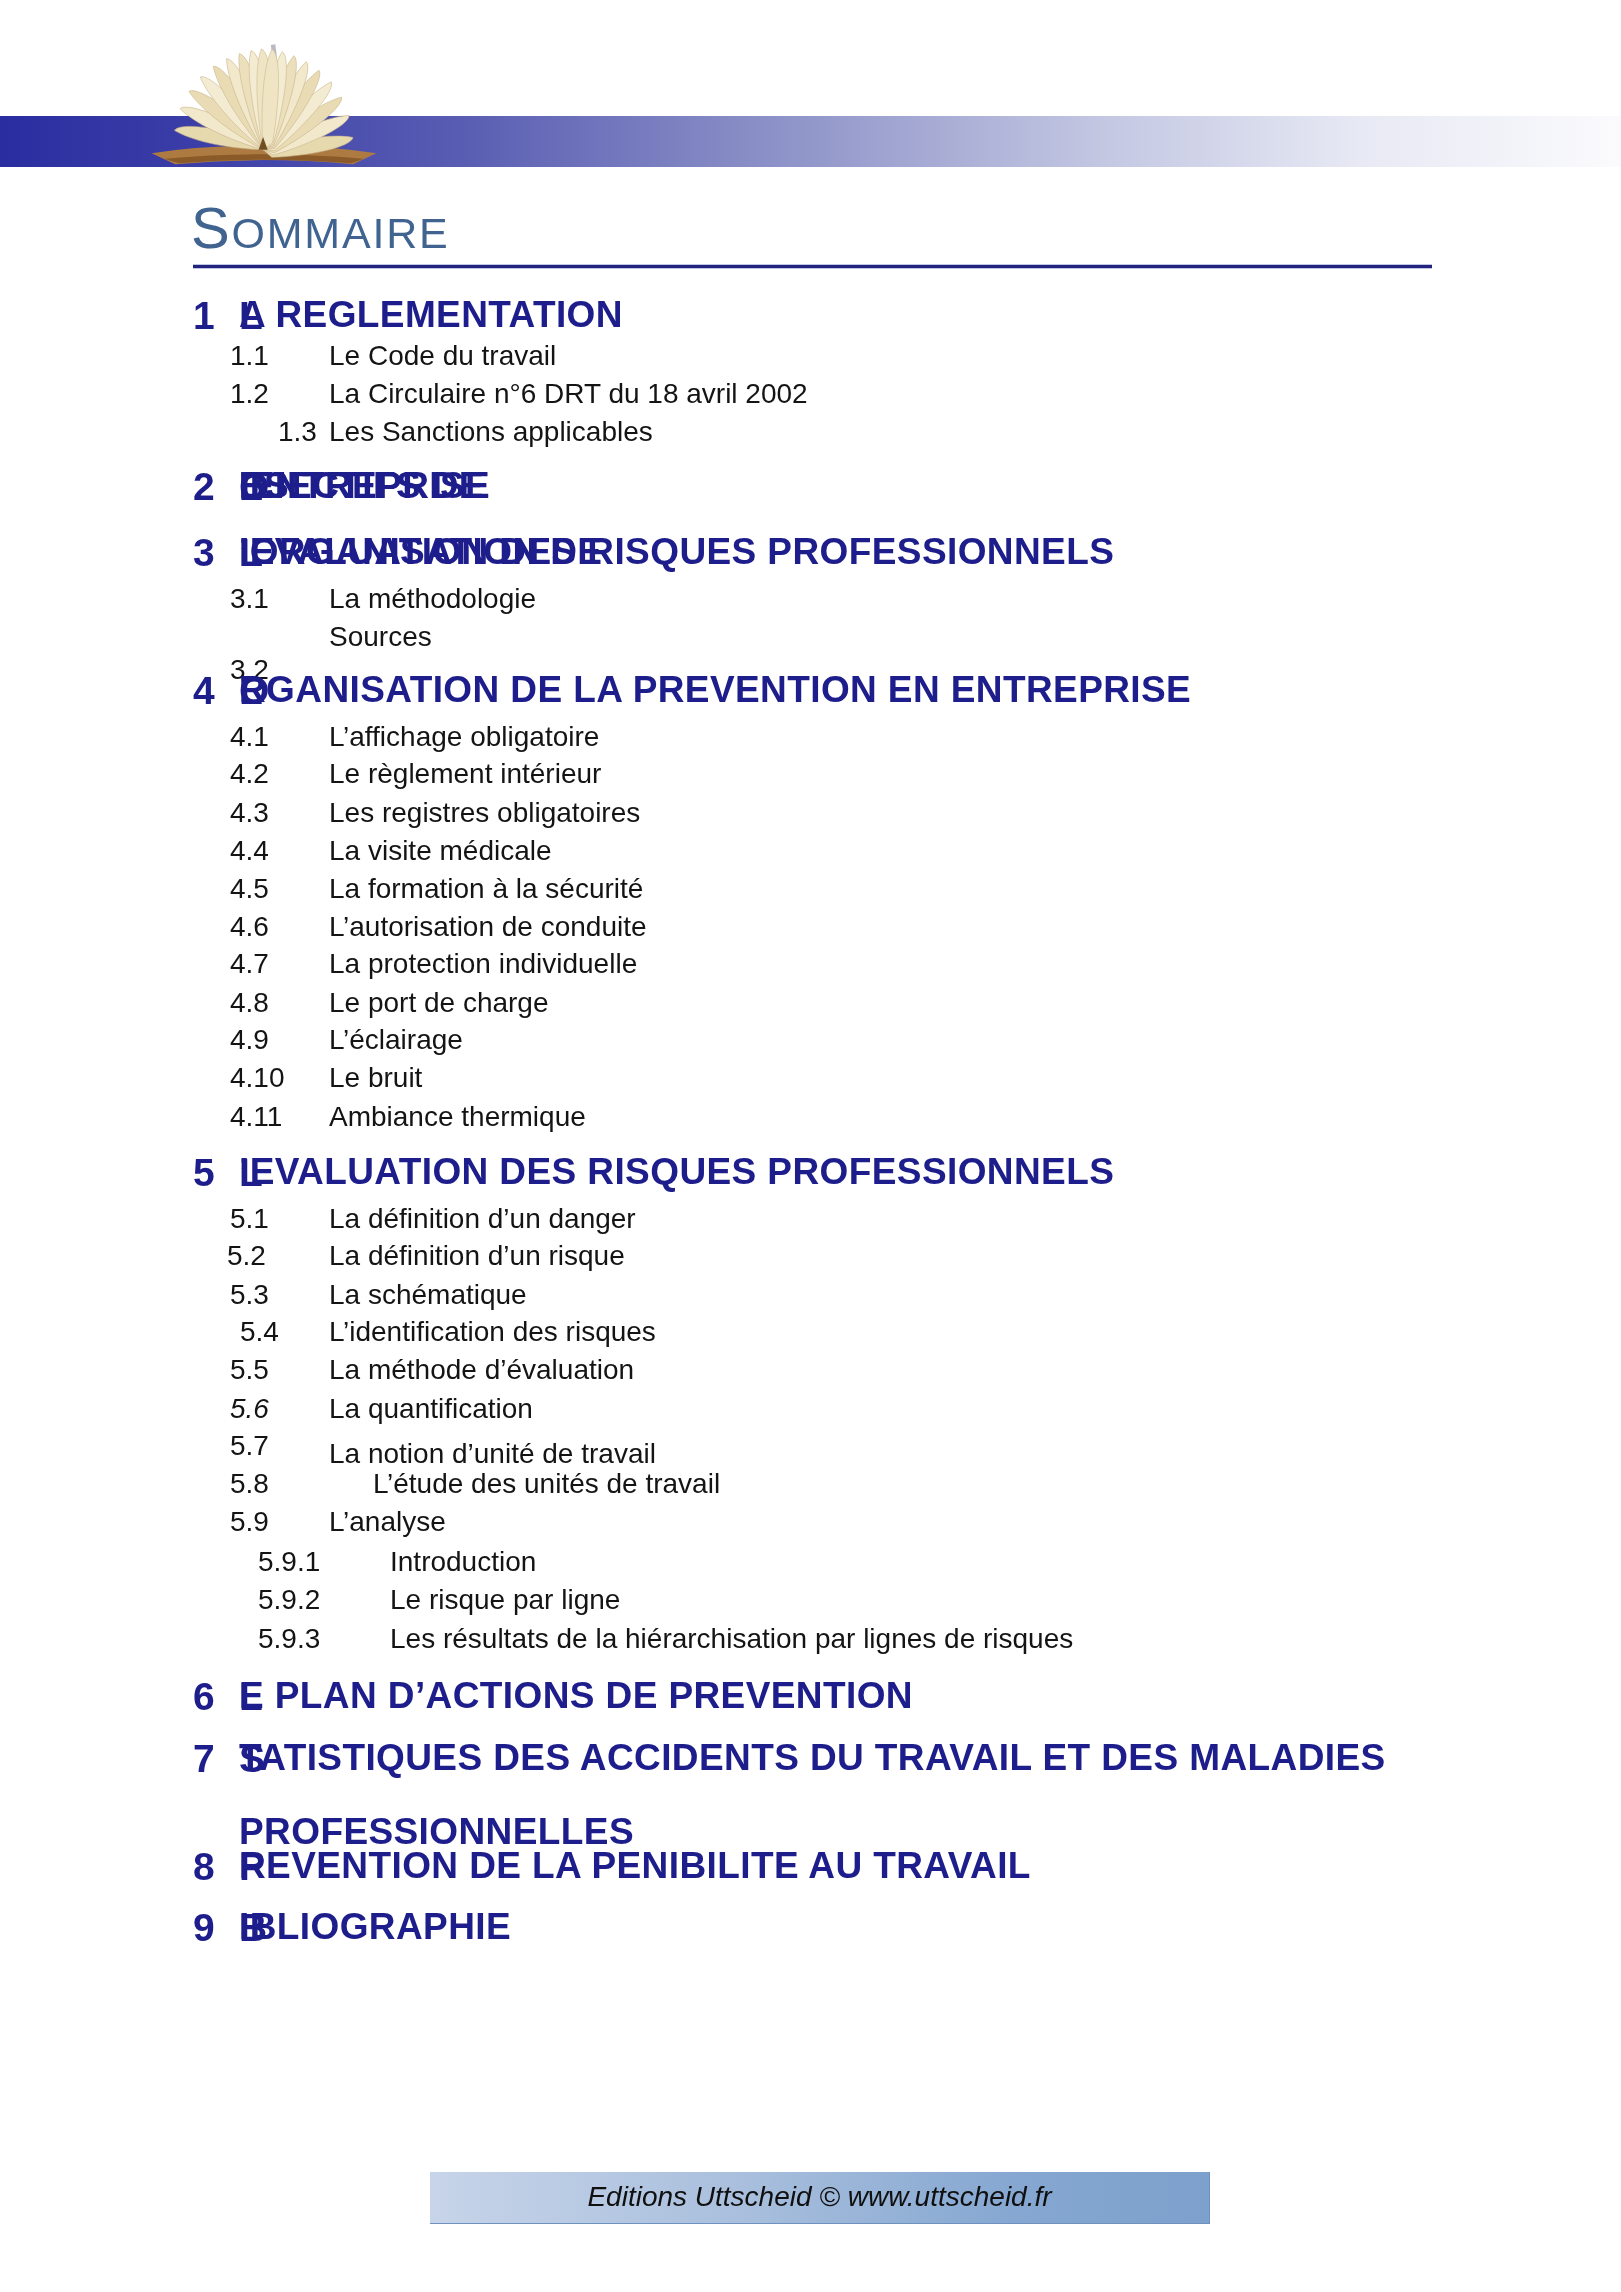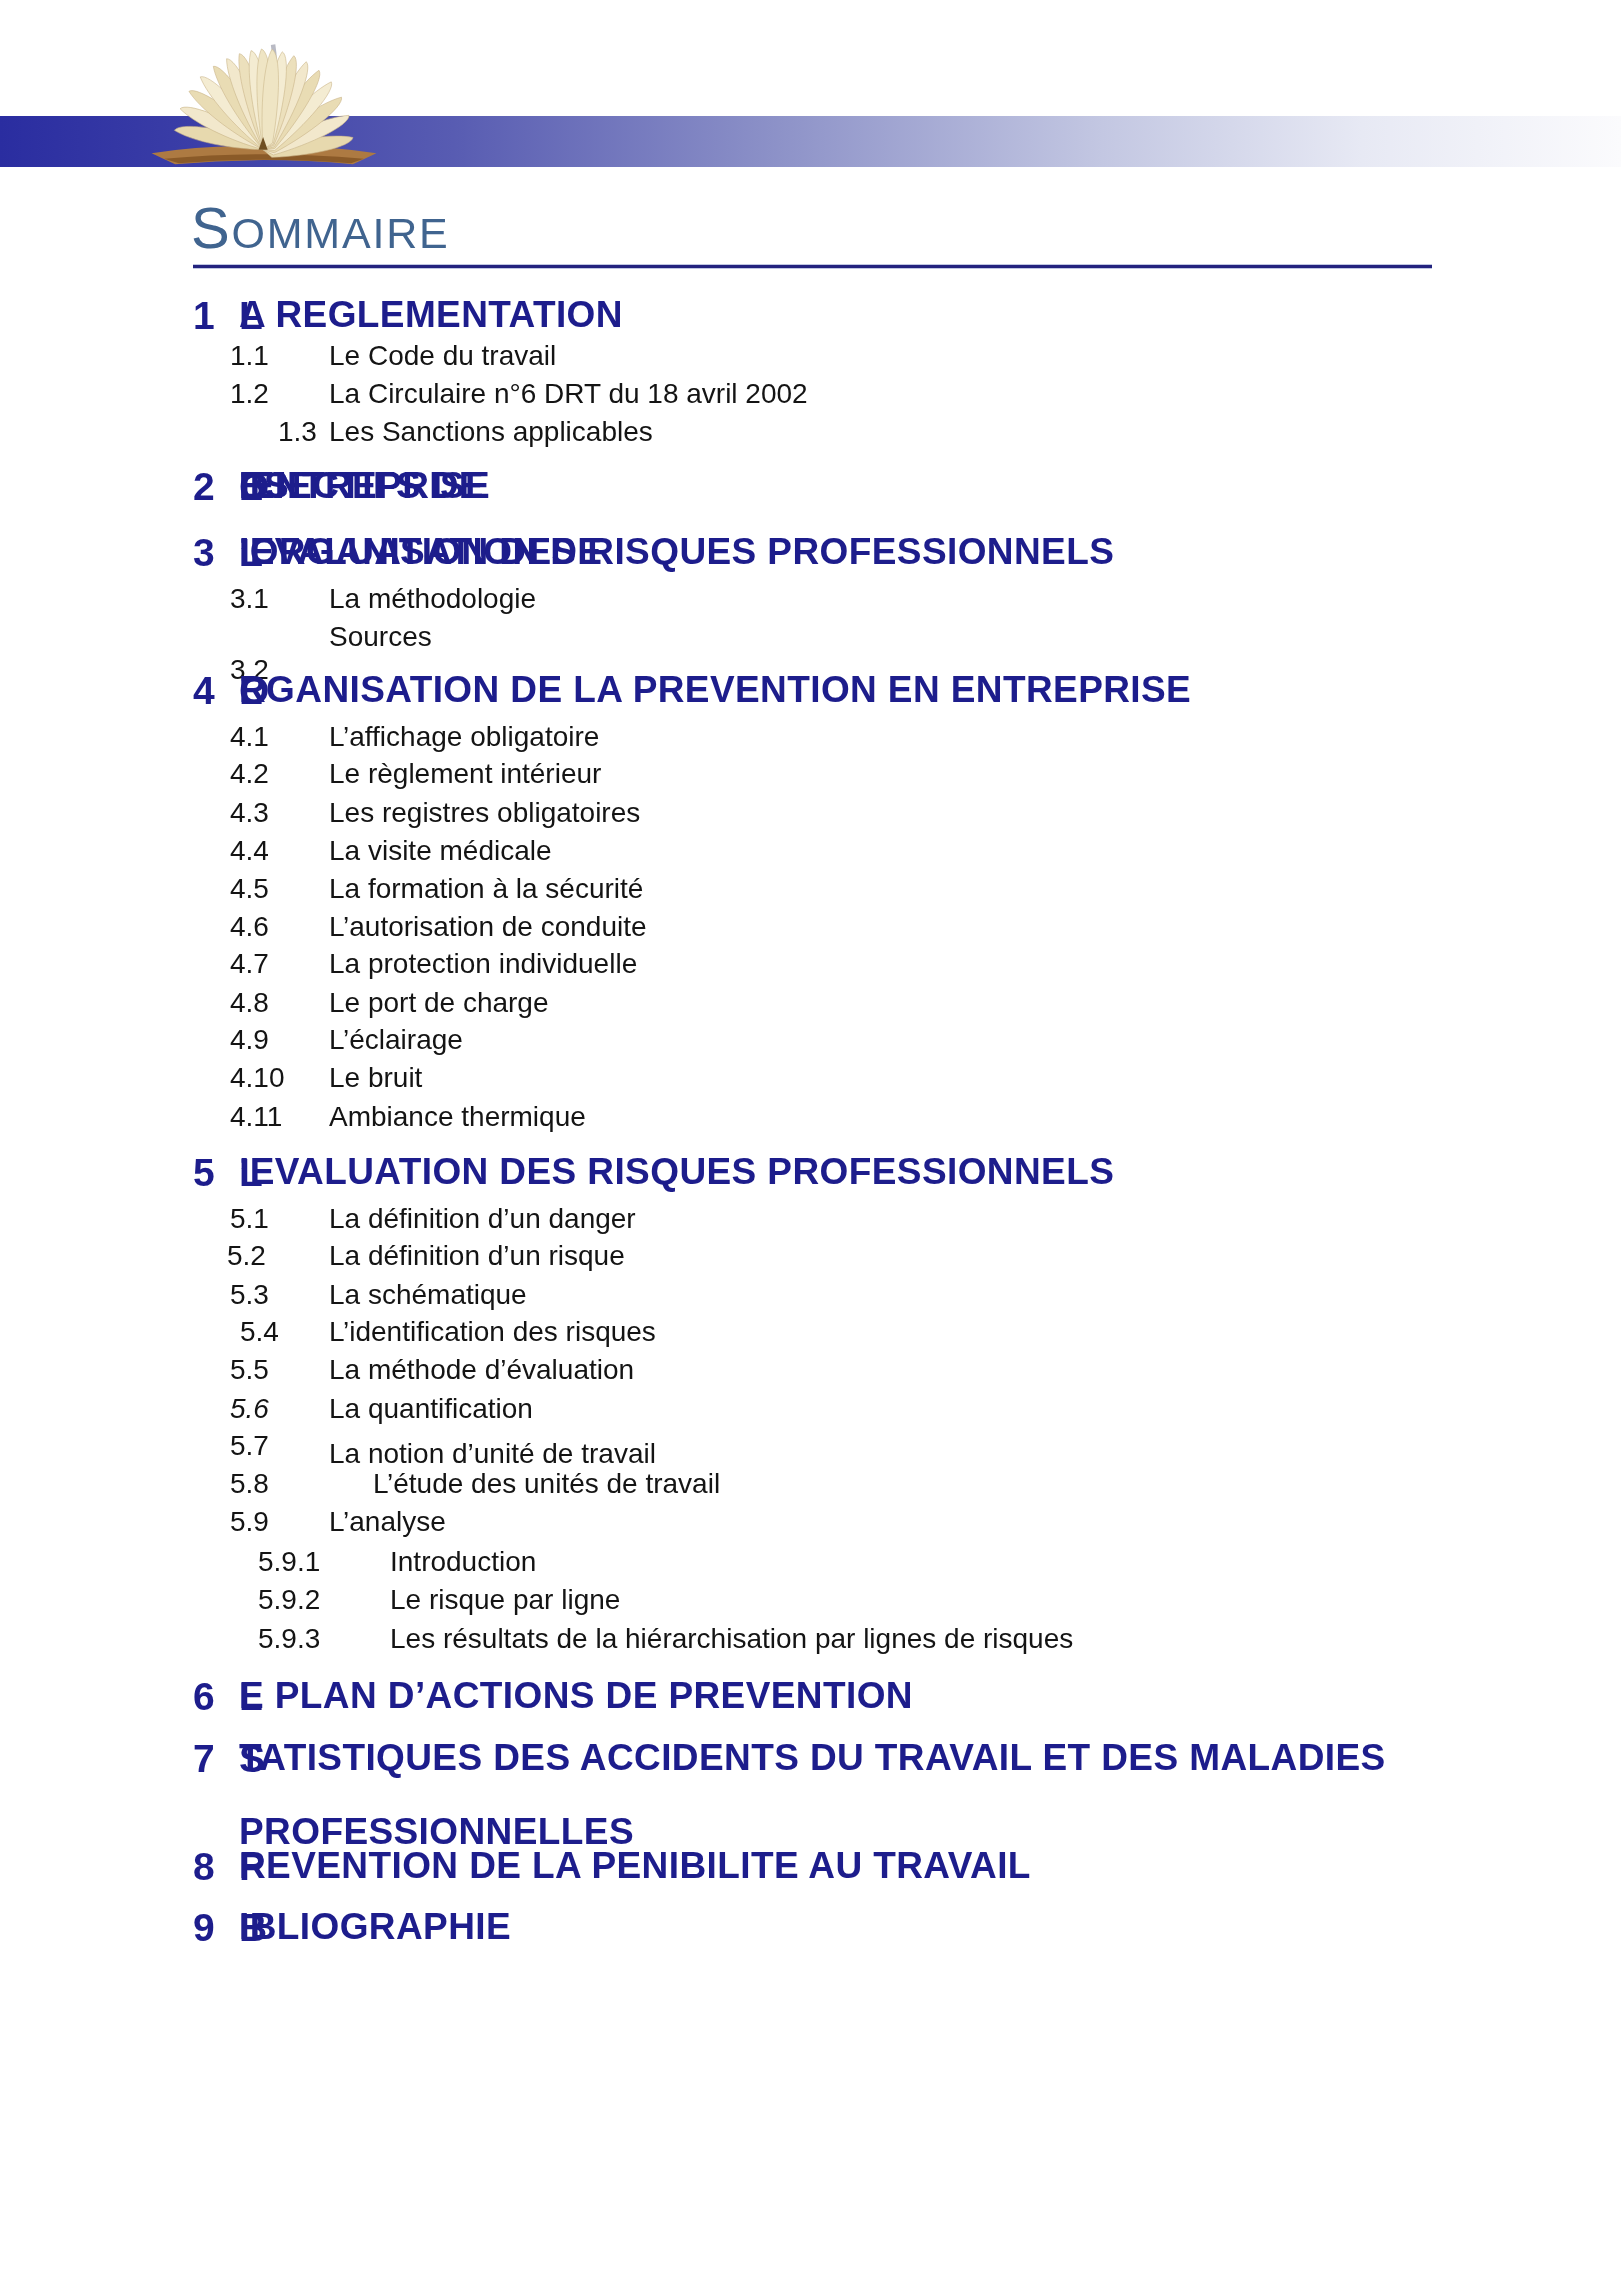--- a/index.html
+++ b/index.html
@@ -306,15 +306,18 @@
       </div>
       <div class="row h" style="top: 1908px;">
         <span class="num" style="left: 193px;">9</span>
         <span class="txt" style="left: 239px;">
           <span class="seg big">B</span>
           <span class="seg sm">IBLIOGRAPHIE</span>
         </span>
       </div>
     </div>
 
+  <div id="footer-bar">
+    <span class="ft">Editions Uttscheid © www.uttscheid.fr</span>
+  </div>
 
 </div>
 
 
 </body></html>

